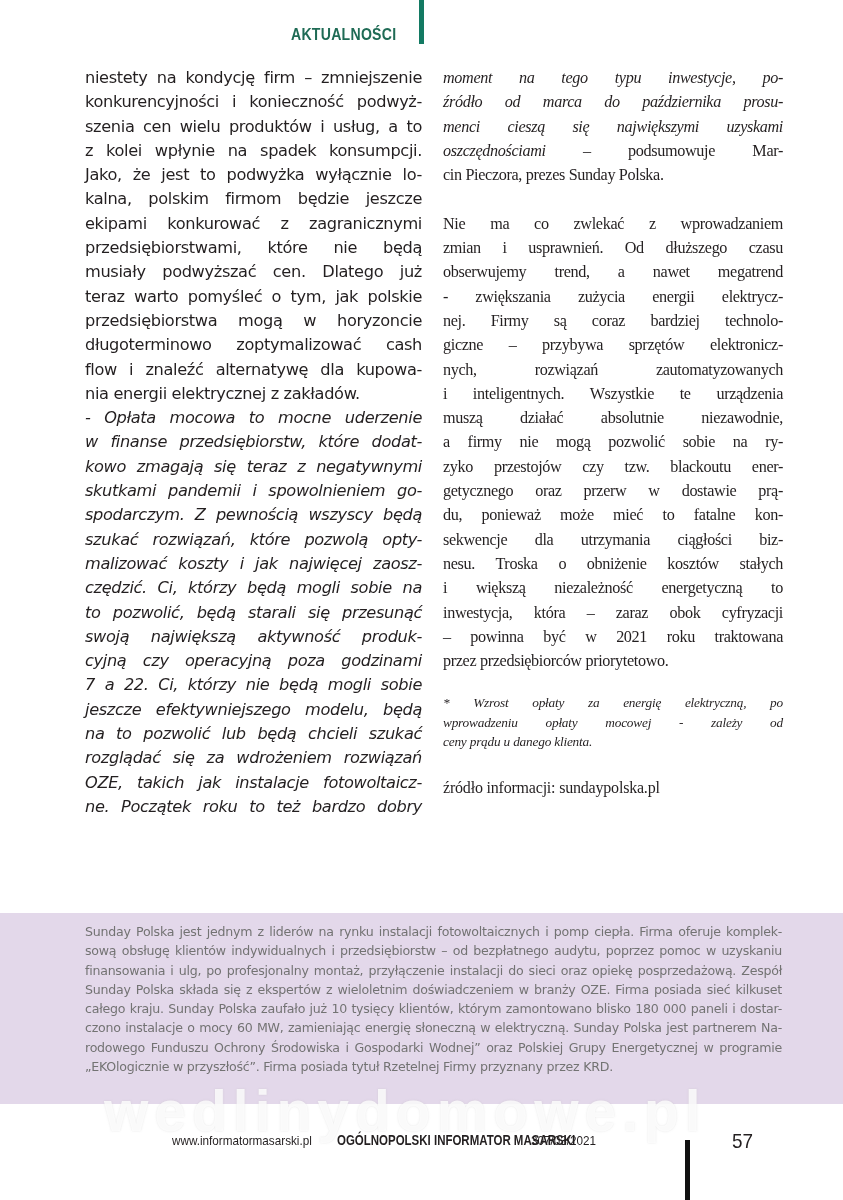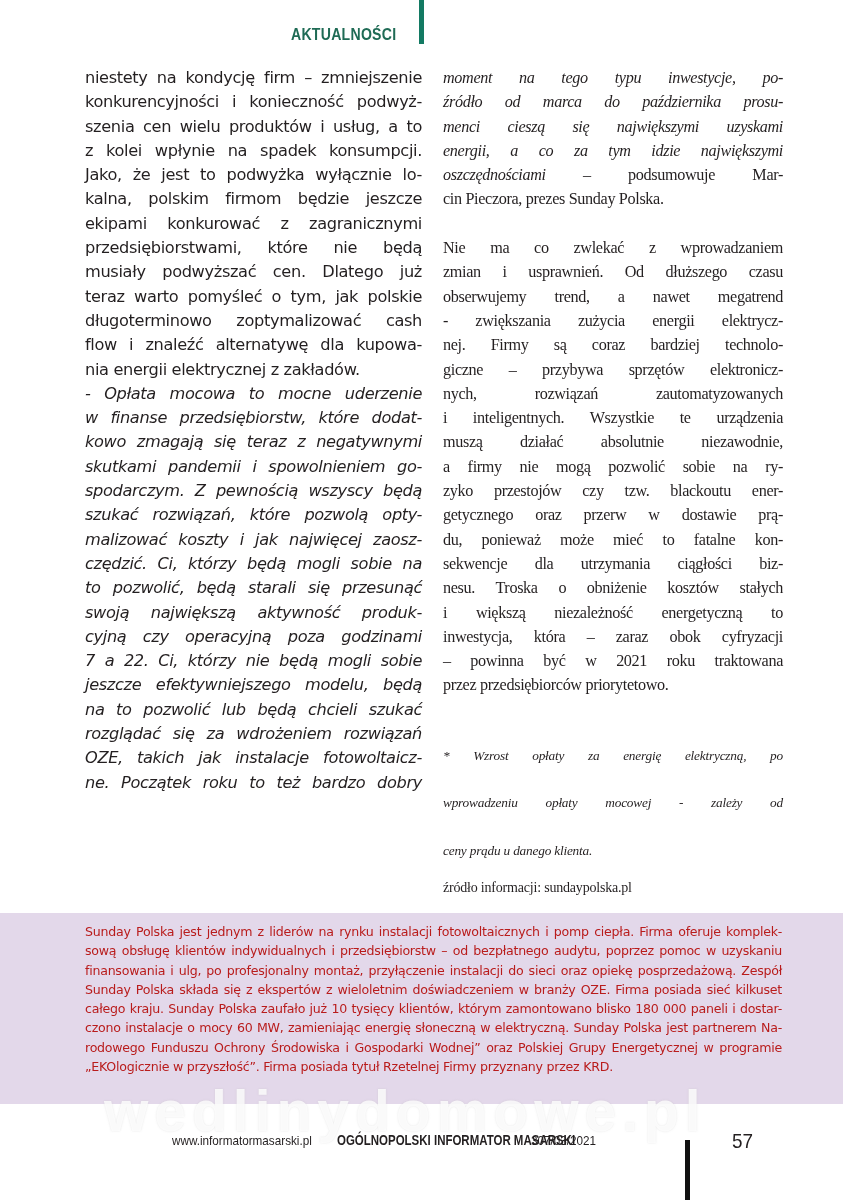--- a/index.html
+++ b/index.html
@@ -24,29 +24,29 @@
   .col-left { left: 85px; }
   .col-right { left: 443px; width: 340px; font-family: Liberation Serif, serif; }
   .line { display: block; text-align: justify; text-align-last: justify; white-space: nowrap; height: 24.3px; }
   .line.last { text-align-last: left; }
   .line.it { font-style: italic; }
   .line .up { font-style: normal; }
   .gap { height: 24.3px; }
   .note {
     font-size: 13.3px; line-height: 19.5px; font-style: italic; letter-spacing: -0.2px;
   }
-  .note .line { height: 19.5px; margin-top: 28px; }
-  .source { font-size: 14px; margin-top: 16px; letter-spacing: -0.2px; }
+  .note .line { height: 19.5px; }
+  .source { font-size: 16px; margin-top: 24px; letter-spacing: -0.2px; }
   .infobox {
     position: absolute; left: 0; top: 913px; width: 843px; height: 191px;
     background: #e3d8ea;
   }
   .infobox-text {
     position: absolute; left: 85px; top: 922px; width: 697px;
-    font-size: 12.6px; line-height: 19.3px; letter-spacing: -0.25px; color: #b91c1c;
+    font-size: 12.6px; line-height: 19.3px; letter-spacing: -0.25px; color: #737373;
   }
   .infobox-text .line { height: 19.3px; }
   .watermark {
     position: absolute; left: 104px; top: 1078px;
     font-family: Liberation Sans, sans-serif; font-weight: bold; font-size: 57px;
     letter-spacing: 6px; color: rgba(255,255,255,0.8);
     text-shadow: 0 0 2px rgba(180,180,180,0.35);
   }
   .footer-url {
     position: absolute; left: 172px; top: 1133px;
@@ -82,20 +82,21 @@
     <span class="line"><span>niestety na kondycję firm – zmniejszenie</span></span>
     <span class="line"><span>konkurencyjności i konieczność podwyż-</span></span>
     <span class="line"><span>szenia cen wielu produktów i usług, a to</span></span>
     <span class="line"><span>z kolei wpłynie na spadek konsumpcji.</span></span>
     <span class="line"><span>Jako, że jest to podwyżka wyłącznie lo-</span></span>
     <span class="line"><span>kalna, polskim firmom będzie jeszcze</span></span>
     <span class="line"><span>ekipami konkurować z zagranicznymi</span></span>
     <span class="line"><span>przedsiębiorstwami, które nie będą</span></span>
     <span class="line"><span>musiały podwyższać cen. Dlatego już</span></span>
     <span class="line"><span>teraz warto pomyśleć o tym, jak polskie</span></span>
+    <span class="line"><span>przedsiębiorstwa mogą w horyzoncie</span></span>
     <span class="line"><span>długoterminowo zoptymalizować cash</span></span>
     <span class="line"><span>flow i znaleźć alternatywę dla kupowa-</span></span>
     <span class="line last"><span>nia energii elektrycznej z zakładów.</span></span>
     <span class="line it"><span>- Opłata mocowa to mocne uderzenie</span></span>
     <span class="line it"><span>w finanse przedsiębiorstw, które dodat-</span></span>
     <span class="line it"><span>kowo zmagają się teraz z negatywnymi</span></span>
     <span class="line it"><span>skutkami pandemii i spowolnieniem go-</span></span>
     <span class="line it"><span>spodarczym. Z pewnością wszyscy będą</span></span>
     <span class="line it"><span>szukać rozwiązań, które pozwolą opty-</span></span>
     <span class="line it"><span>malizować koszty i jak najwięcej zaosz-</span></span>
@@ -109,21 +110,20 @@
     <span class="line it"><span>rozglądać się za wdrożeniem rozwiązań</span></span>
     <span class="line it"><span>OZE, takich jak instalacje fotowoltaicz-</span></span>
     <span class="line it"><span>ne. Początek roku to też bardzo dobry</span></span>
   </div>
 
 <div class="col col-right">
   <div id="col-right-quote">
       <span class="line it"><span>moment na tego typu inwestycje, po-</span></span>
       <span class="line it"><span>źródło od marca do października prosu-</span></span>
       <span class="line it"><span>menci cieszą się największymi uzyskami</span></span>
-      <span class="line it"><span>energii, a co za tym idzie największymi</span></span>
       <span class="line it"><span>oszczędnościami</span><span class="up"> – podsumowuje Mar-</span></span>
       <span class="line last"><span>cin Pieczora, prezes Sunday Polska.</span></span>
     </div>
   <div class="gap"></div>
   <div id="col-right-body">
       <span class="line"><span>Nie ma co zwlekać z wprowadzaniem</span></span>
       <span class="line"><span>zmian i usprawnień. Od dłuższego czasu</span></span>
       <span class="line"><span>obserwujemy trend, a nawet megatrend</span></span>
       <span class="line"><span>- zwiększania zużycia energii elektrycz-</span></span>
       <span class="line"><span>nej. Firmy są coraz bardziej technolo-</span></span>

